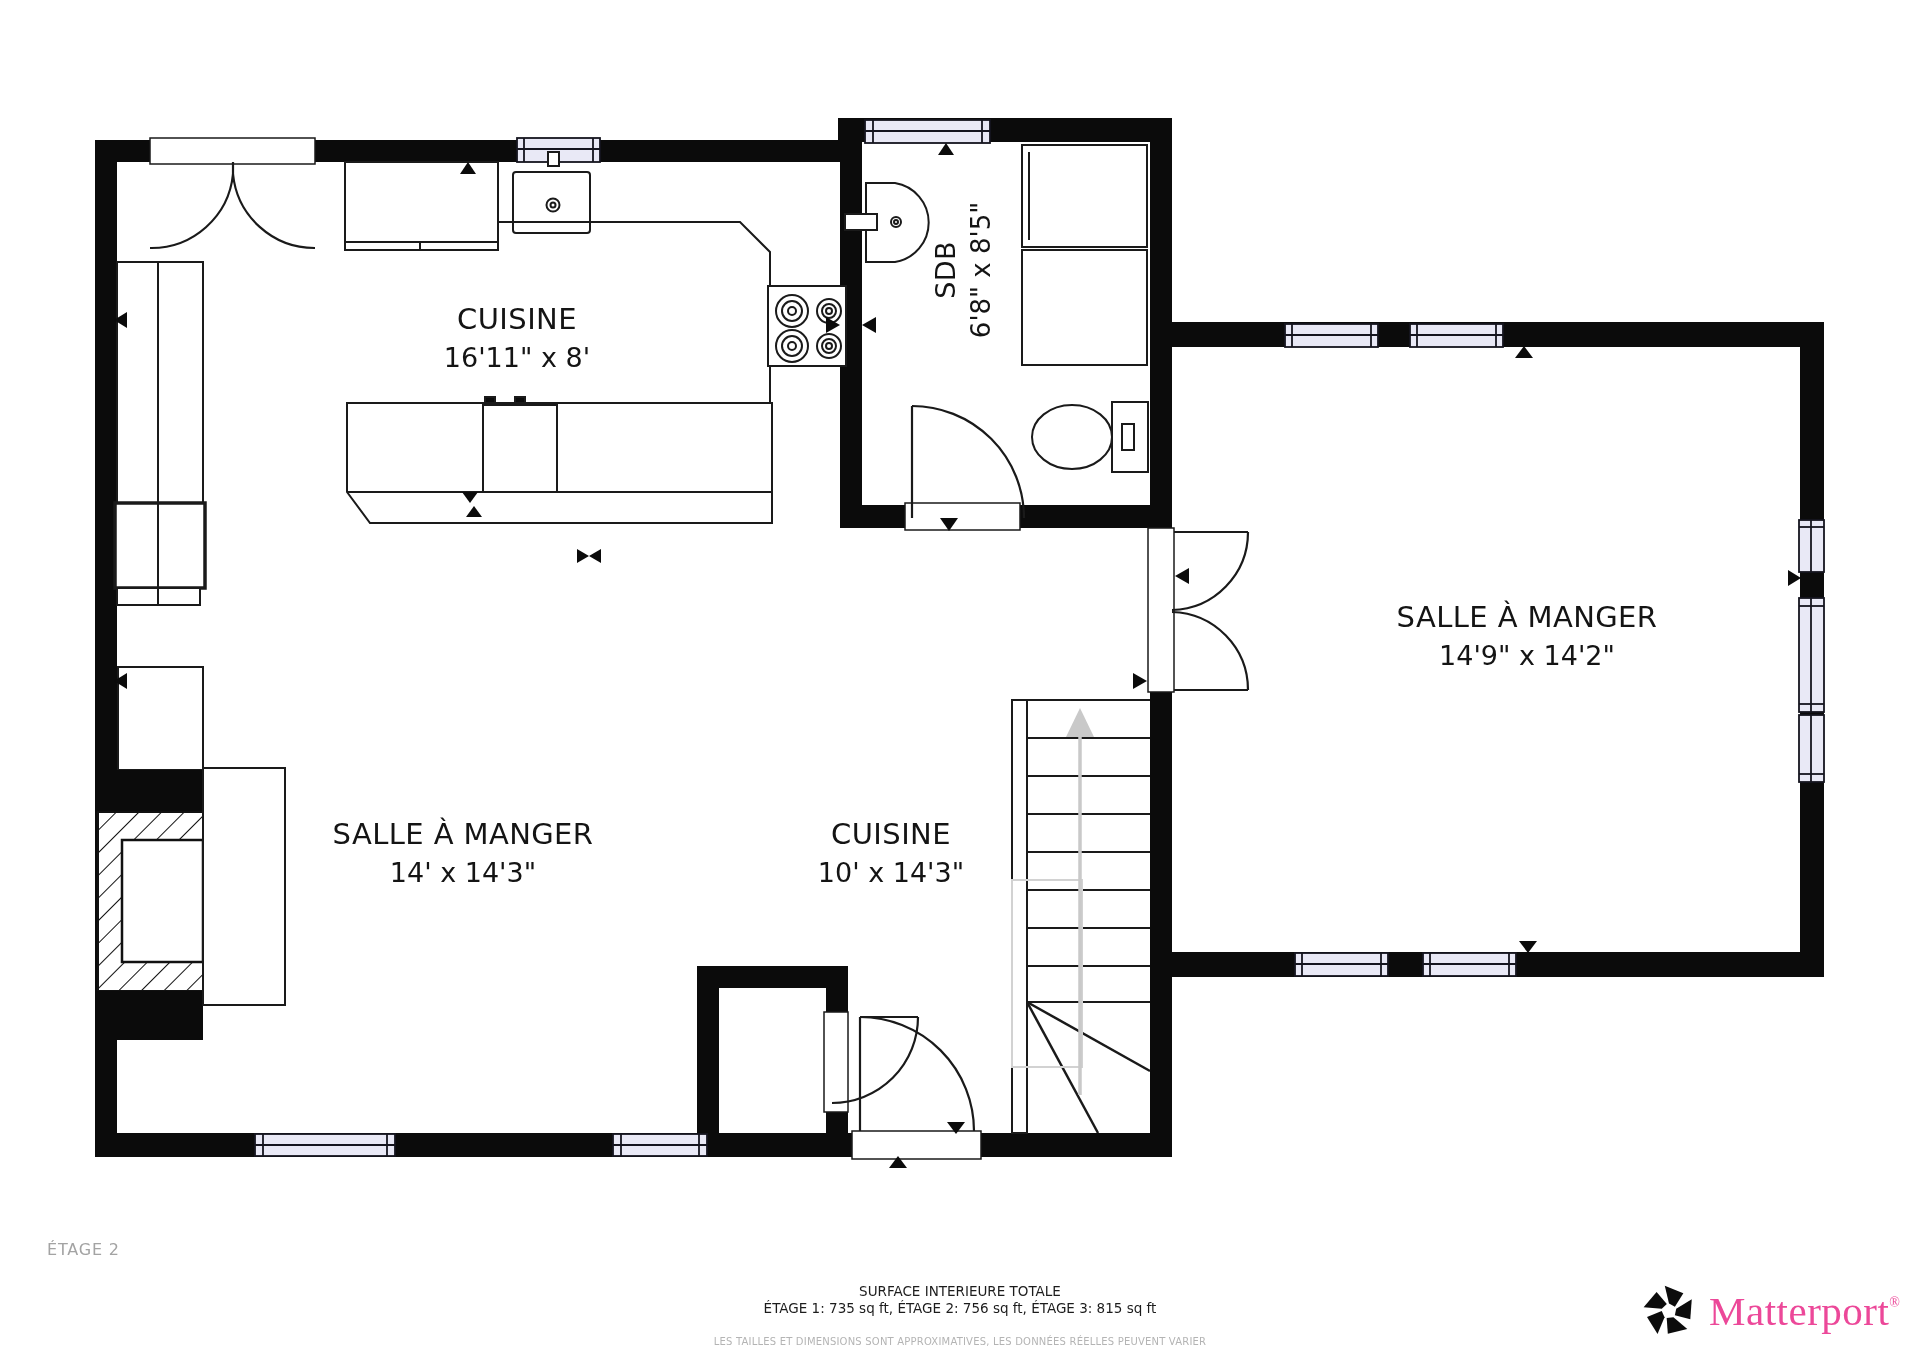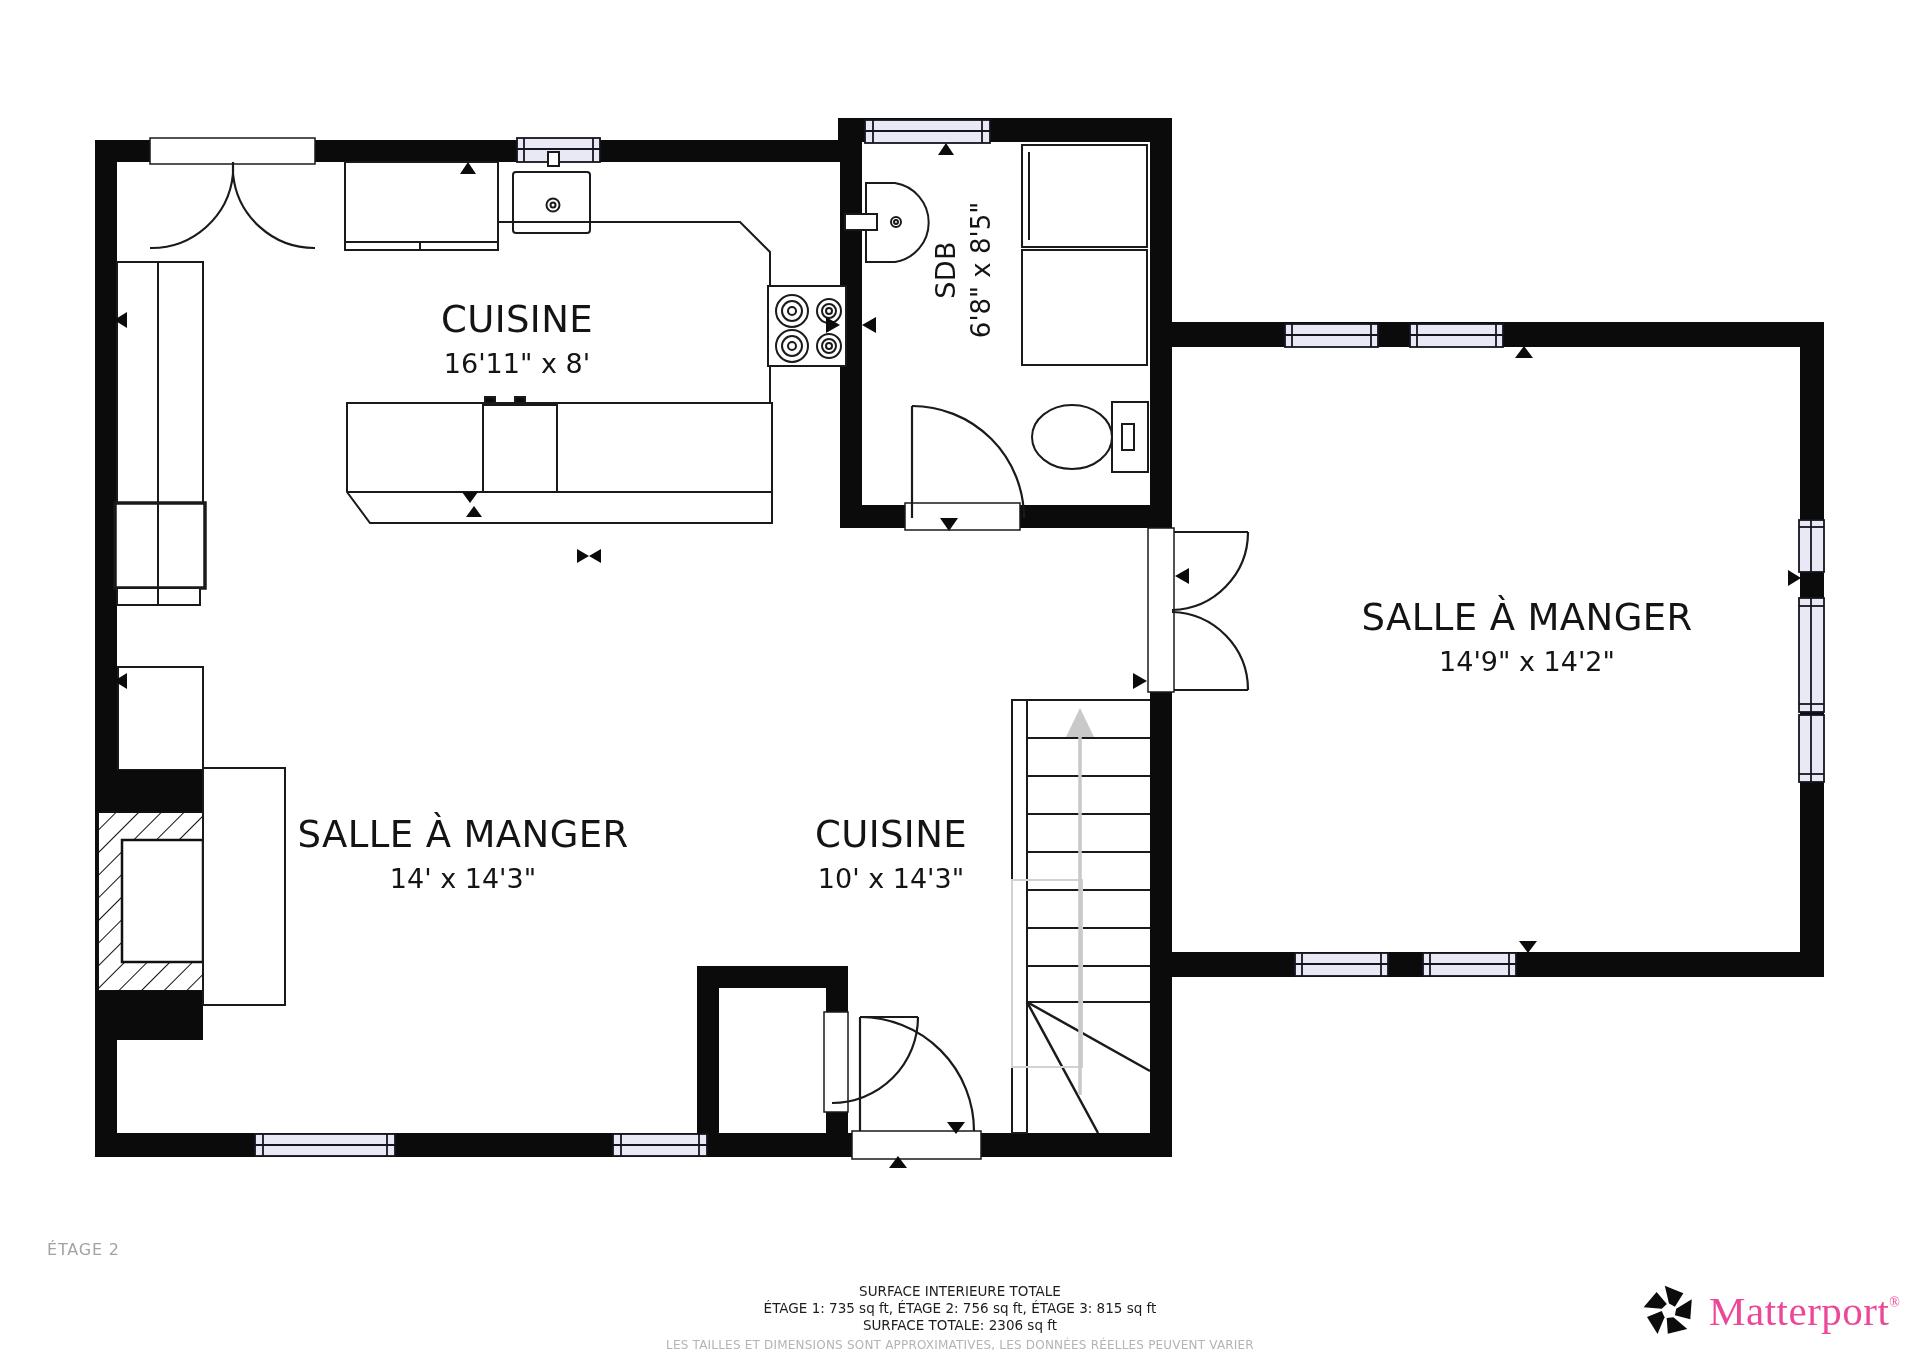--- a/index.html
+++ b/index.html
@@ -1,30 +1,30 @@
 <!DOCTYPE html>
 <html><head>
 <meta charset="utf-8">
 <style>
   html,body{margin:0;padding:0;background:#fff;}
   #stage{position:relative;width:1920px;height:1358px;background:#fff;overflow:hidden;
          font-family:"DejaVu Sans",sans-serif;}
   #plan-svg{position:absolute;left:0;top:0;}
   .plan-label{position:absolute;transform:translate(-50%,-50%);text-align:center;
               color:#141414;line-height:1.38;white-space:nowrap;}
-  .plan-label .name{font-size:37px;letter-spacing:.4px;display:block;}
+  .plan-label .name{font-size:29px;letter-spacing:.4px;display:block;}
   .plan-label .dims{font-size:27px;display:block;}
   .plan-label.rot{transform:translate(-50%,-50%) rotate(-90deg);}
   .plan-label.rot .name{font-size:27px;}
   .plan-label.rot .dims{font-size:26px;}
   #floor-tag{position:absolute;left:47px;top:1240px;font-size:16px;color:#a3a3a3;
              letter-spacing:.8px;}
   #footer{position:absolute;left:50%;top:1283px;transform:translateX(-50%);
           text-align:center;font-size:13.5px;color:#1c1c1c;line-height:17px;}
-  #footer .disclaimer{color:#b4b4b4;font-size:12px;margin-top:3px;letter-spacing:.2px;}
+  #footer .disclaimer{color:#b4b4b4;font-size:10px;margin-top:16px;letter-spacing:.2px;}
   #brand{position:absolute;left:1642px;top:1284px;display:flex;align-items:center;gap:13px;}
   #brand .wordmark{font-family:"Liberation Serif",serif;font-size:41px;color:#ec4899;
                    letter-spacing:.5px;}
   #brand sup{font-size:14px;vertical-align:18px;}
 </style>
 </head>
 <body>
 
 <div id="stage">
 
@@ -294,21 +294,20 @@
 <div class="plan-label" style="left:891px;top:853px;">
   <span class="name">CUISINE</span>
   <span class="dims">10' x 14'3"</span>
 </div>
 
 <div id="floor-tag">ÉTAGE 2</div>
 
 <div id="footer">
   <div>SURFACE INTERIEURE TOTALE</div>
   <div>ÉTAGE 1: 735 sq ft, ÉTAGE 2: 756 sq ft, ÉTAGE 3: 815 sq ft</div>
-  <div>SURFACE TOTALE: 2306 sq ft</div>
   <div class="disclaimer">LES TAILLES ET DIMENSIONS SONT APPROXIMATIVES, LES DONNÉES RÉELLES PEUVENT VARIER</div>
 </div>
 
 <div id="brand">
   <svg width="54" height="54" viewBox="-32 -32 64 64">
     <g fill="#0c0c0c">
       <path d="M0,-9 L-5,-30 L17,-21 L7,-5 Z" transform="rotate(0)"></path>
       <path d="M0,-9 L-5,-30 L17,-21 L7,-5 Z" transform="rotate(72)"></path>
       <path d="M0,-9 L-5,-30 L17,-21 L7,-5 Z" transform="rotate(144)"></path>
       <path d="M0,-9 L-5,-30 L17,-21 L7,-5 Z" transform="rotate(216)"></path>

